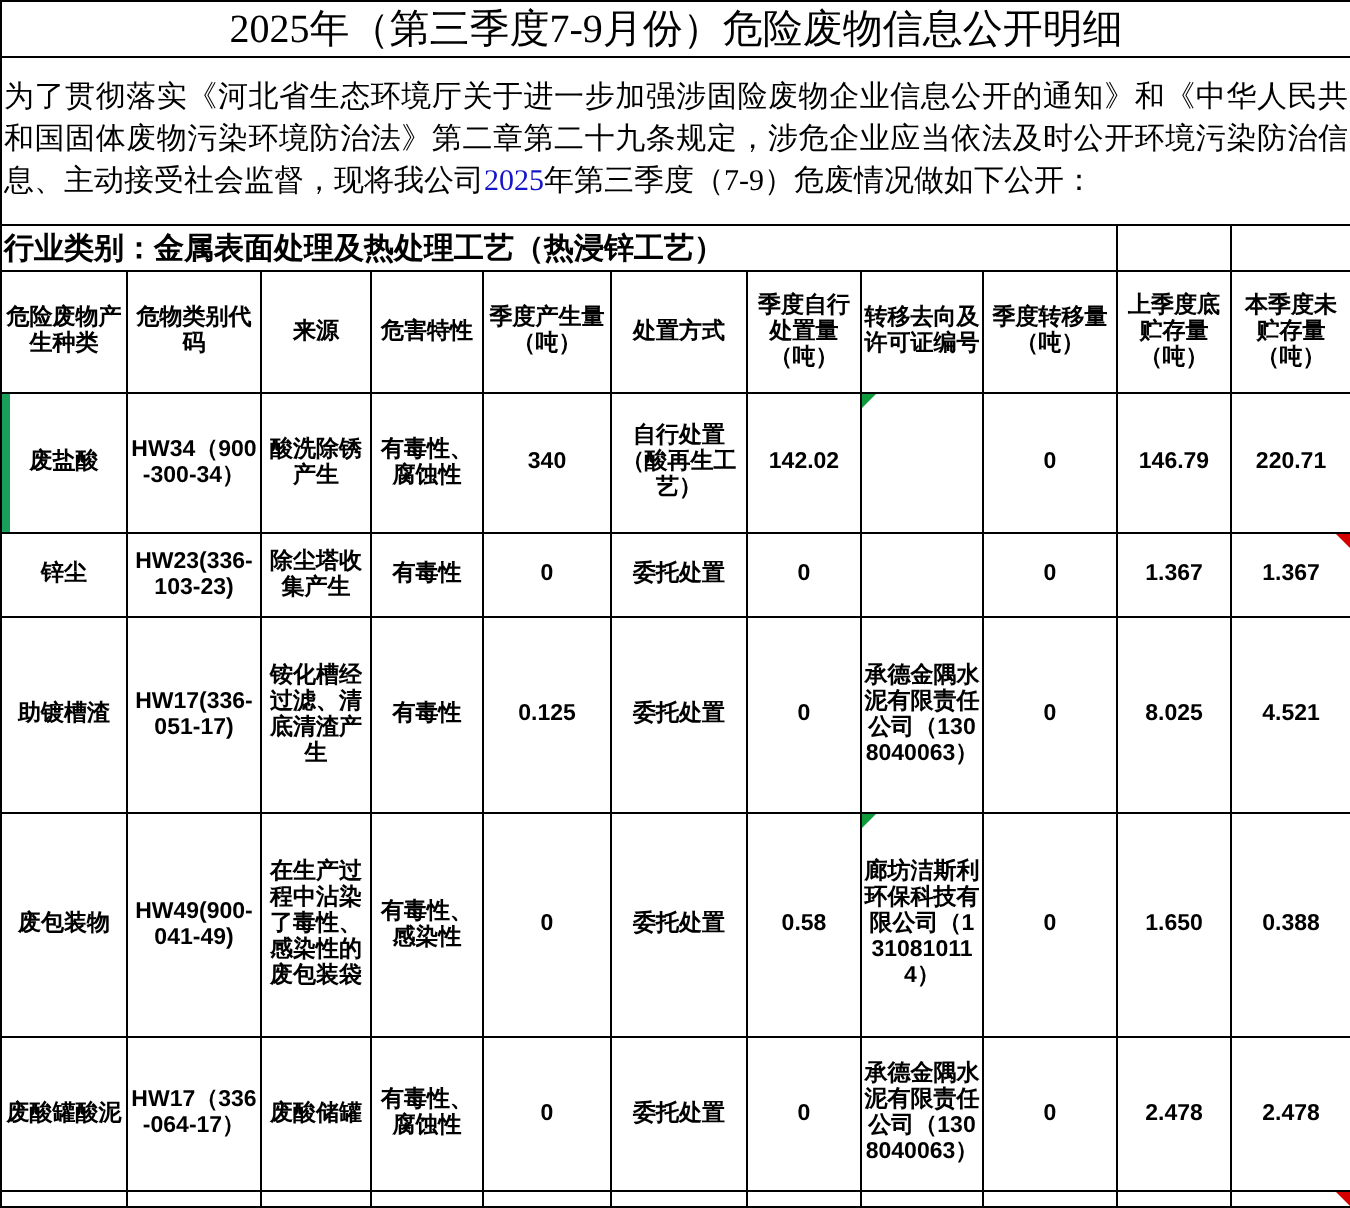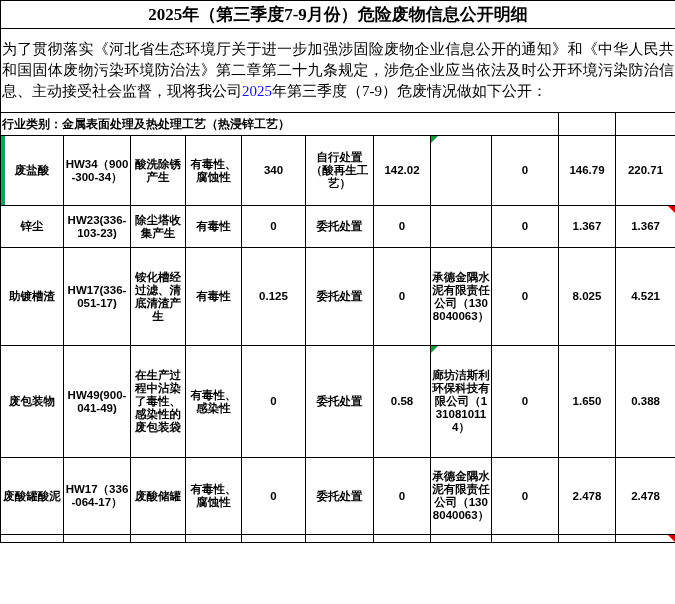--- a/index.html
+++ b/index.html
@@ -13,31 +13,31 @@
   .sheet td,.sheet th{
     border:1px solid #000;padding:0 1px;overflow:hidden;
     word-break:break-all;vertical-align:middle;
   }
   
   tr.h28{height:28px;} tr.h84{height:84px;} tr.h23{height:23px;}
   tr.h61{height:61px;} tr.h70{height:70px;} tr.h42{height:42px;padding-left:13px;}
   tr.h98{height:98px;} tr.h112{height:112px;} tr.h77{height:77px;}
   tr.h9{height:8px;}
   .title-cell{
-    font-size:17px;font-weight:bold;text-align:center;
+    font-size:20px;font-weight:normal;text-align:center;
     font-family:"Liberation Serif","DejaVu Serif",serif;
   }
   .intro-cell{
     font-size:15px;line-height:21px;text-align:justify;
     padding:1px 4px 0 4px;vertical-align:top;
     font-family:"Liberation Serif","DejaVu Serif",serif;
   }
   .intro-cell .yr{color:#1414c8;}
   .industry-cell{
-    font-size:12px;font-weight:bold;text-align:left;padding-left:4px;
+    font-size:15px;font-weight:bold;text-align:left;padding-left:4px;
   }
   .sheet th{
     font-size:11.5px;font-weight:bold;text-align:center;line-height:13px;
   }
   td.c{
     font-size:11.5px;font-weight:bold;text-align:center;line-height:13px;
     position:relative;
   }
   
   tr.green-edge td:first-child{box-shadow:inset 4px 0 0 0 #18a05a;}
@@ -74,20 +74,33 @@
       <span>为了贯彻落实《河北省生态环境厅关于进一步加强涉固险废物企业信息公开的通知》和《中华人民共和国固体废物污染环境防治法》第二章第二十九条规定，涉危企业应当依法及时公开环境污染防治信息、主动接受社会监督，现将我公司</span><span class="yr">2025</span><span>年第三季度（7-9）危废情况做如下公开：</span>
     </td>
   </tr>
 
   <tr class="h23">
     <td class="industry-cell" colspan="9">行业类别：金属表面处理及热处理工艺（热浸锌工艺）</td>
     <td class="c"></td>
     <td class="c"></td>
   </tr>
 
+  <tr class="h61">
+    <th>危险废物产生种类</th>
+    <th>危物类别代码</th>
+    <th>来源</th>
+    <th>危害特性</th>
+    <th>季度产生量（吨）</th>
+    <th>处置方式</th>
+    <th>季度自行处置量（吨）</th>
+    <th>转移去向及许可证编号</th>
+    <th>季度转移量（吨）</th>
+    <th>上季度底贮存量（吨）</th>
+    <th>本季度未贮存量（吨）</th>
+  </tr>
 
   <tr class="h70 green-edge">
     <td class="c">废盐酸</td>
     <td class="c">HW34（900-300-34）</td>
     <td class="c">酸洗除锈产生</td>
     <td class="c">有毒性、腐蚀性</td>
     <td class="c">340</td>
     <td class="c">自行处置（酸再生工艺）</td>
     <td class="c">142.02</td>
     <td class="c">

